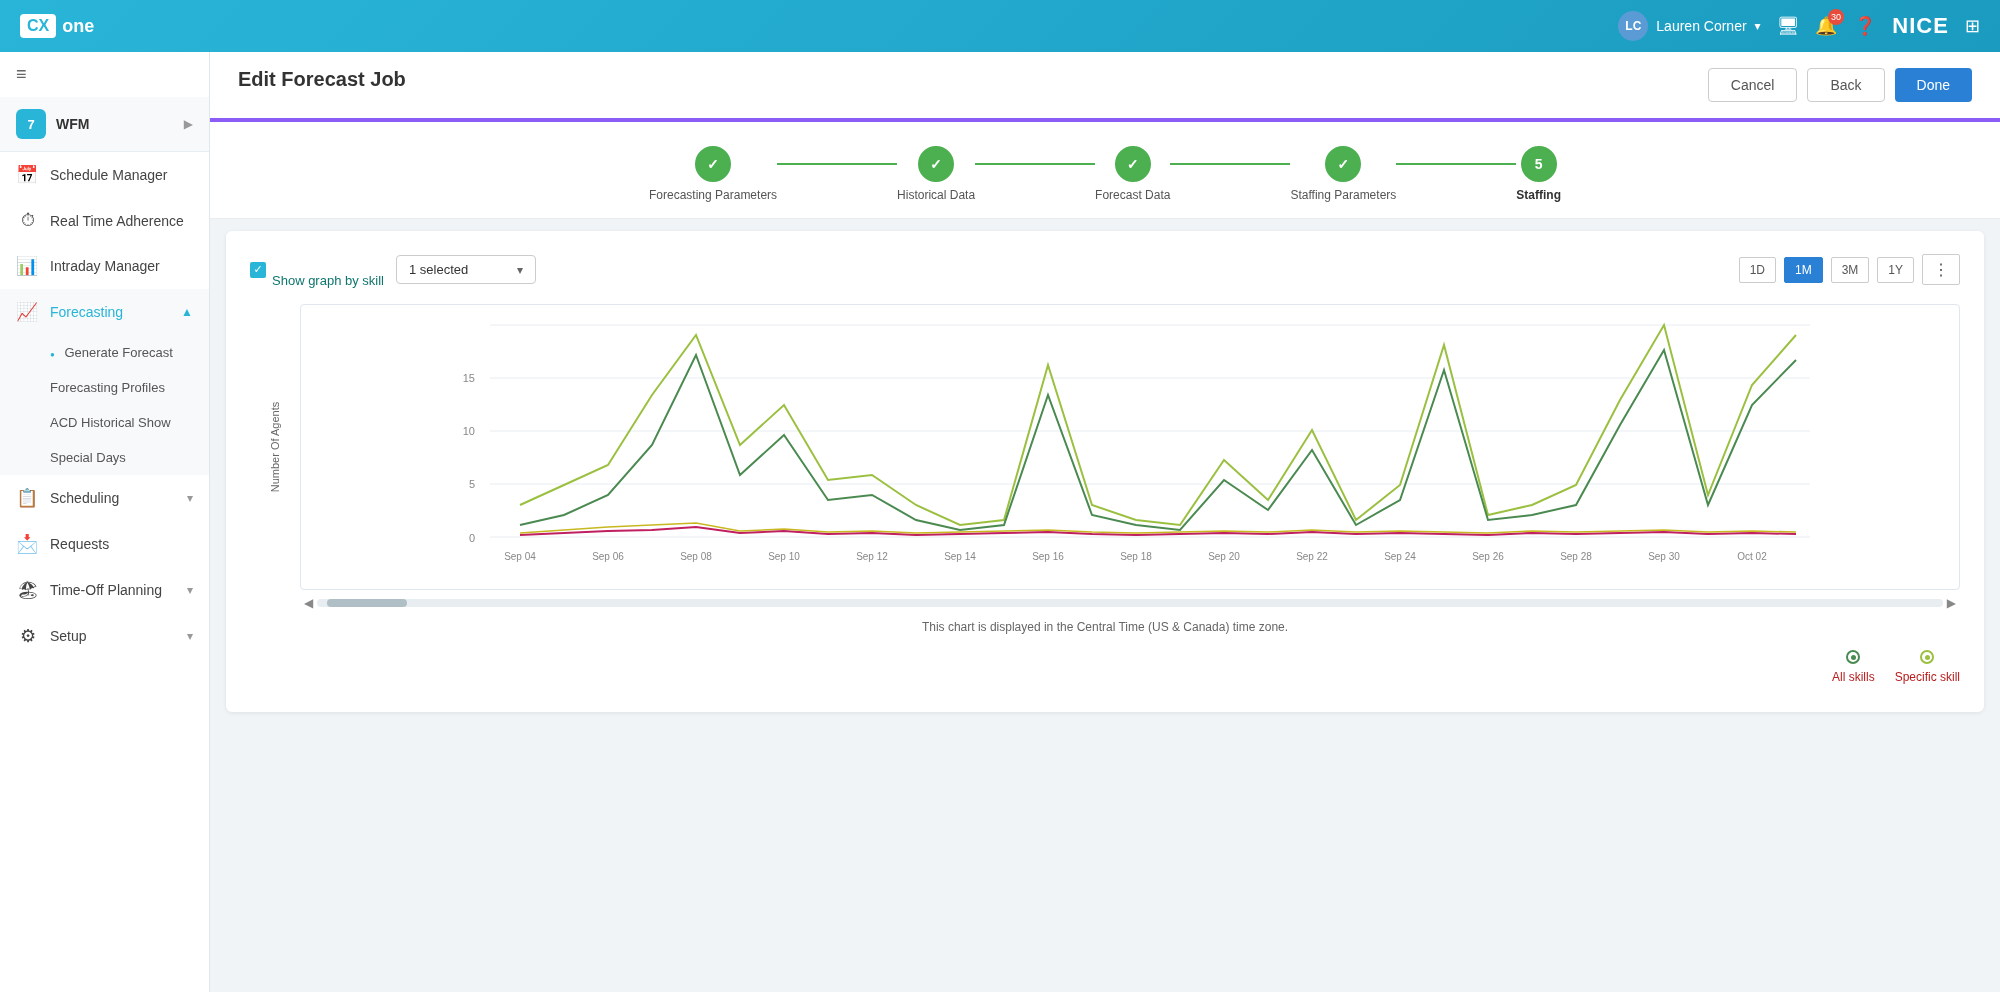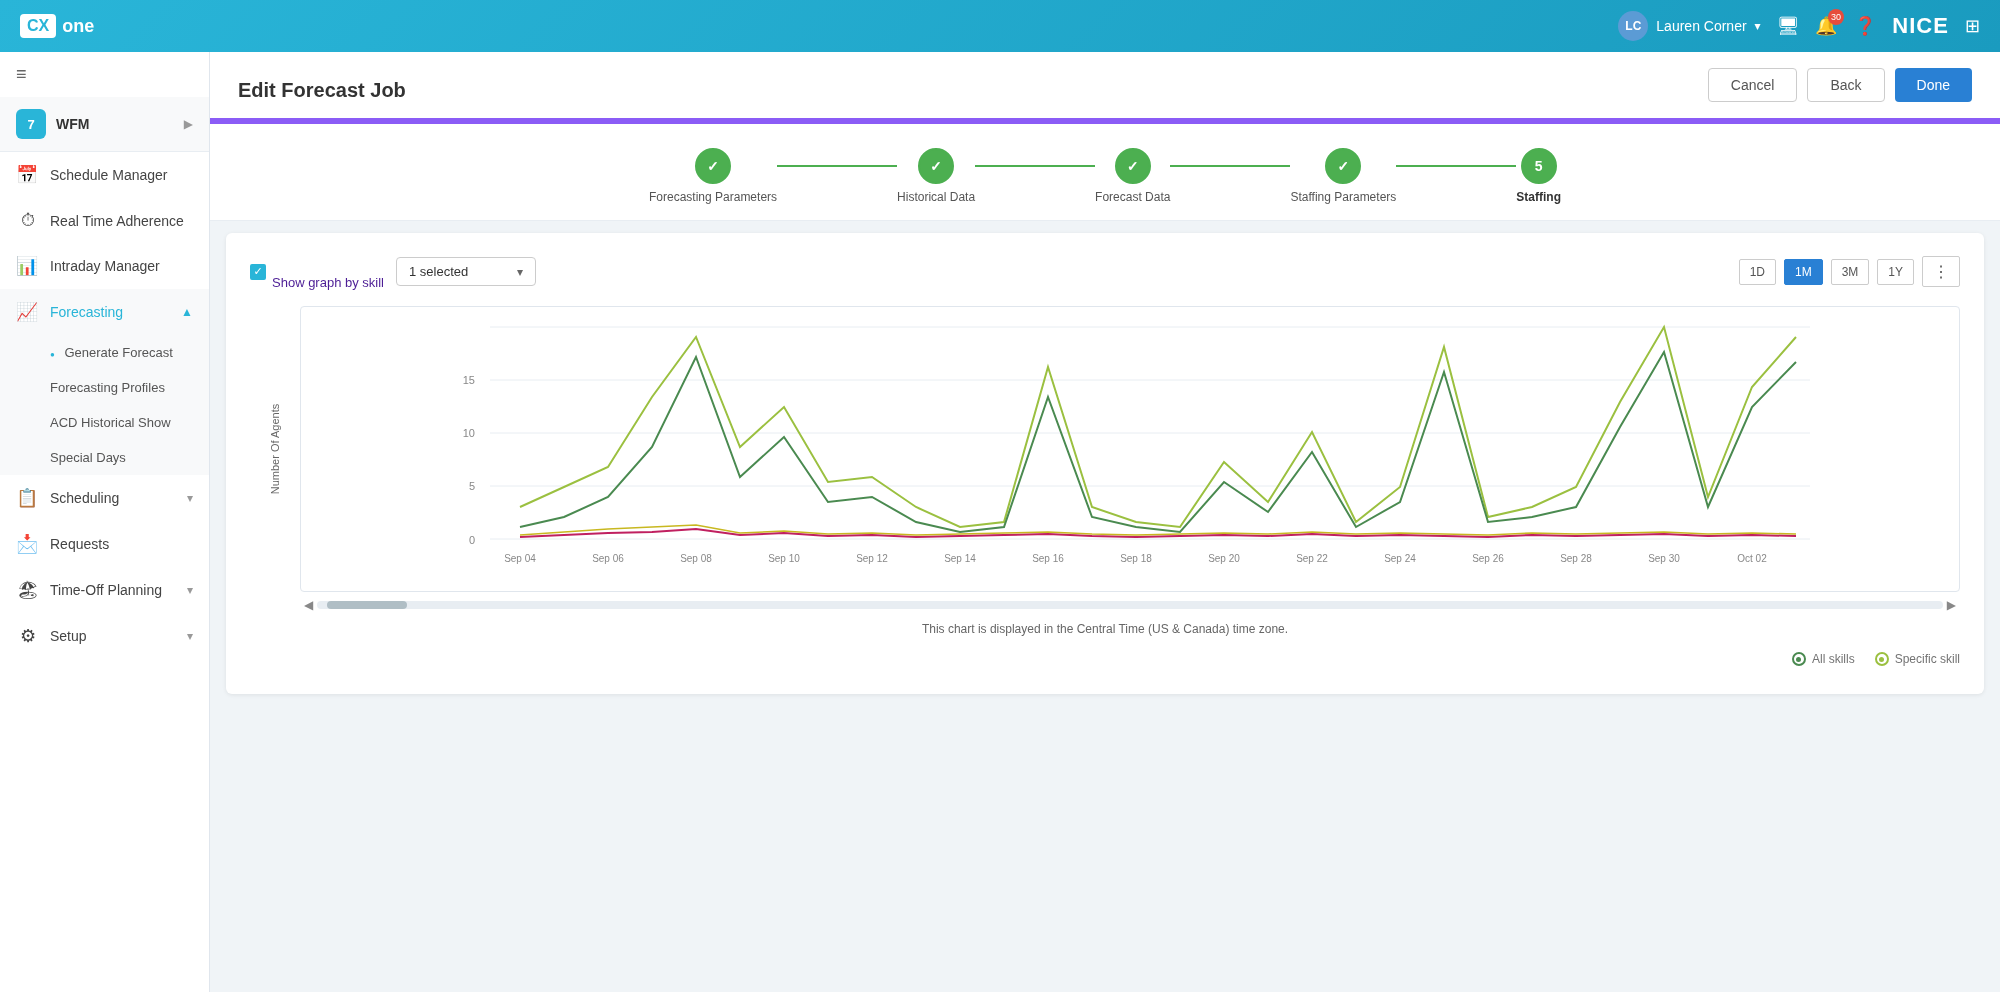--- a/index.html
+++ b/index.html
@@ -81,23 +81,23 @@
       cursor: pointer;
       color: #29b5d8;
     }
 
     
     .content { flex: 1; overflow-y: auto; background: #f0f4f7; }
     .page-header {
       background: white;
       padding: 16px 28px;
       display: flex;
-      align-items: flex-end;
+      align-items: flex-start;
       justify-content: space-between;
-      border-bottom: 6px solid #8b5cf6;
+      border-bottom: 4px solid #8b5cf6;
       flex-shrink: 0;
     }
     .page-title { font-size: 20px; font-weight: 600; color: #333; }
     .header-buttons { display: flex; gap: 10px; padding-left: 28px; }
     .btn { padding: 8px 22px; border-radius: 4px; font-size: 14px; cursor: pointer; border: none; font-weight: 500; }
     .btn-cancel { background: white; border: 1px solid #ccc; color: #555; }
     .btn-back { background: white; border: 1px solid #ccc; color: #555; }
     .btn-done { background: #2980d4; color: white; }
 
     
@@ -137,40 +137,40 @@
     .controls-row {
       display: flex;
       align-items: center;
       justify-content: space-between;
       margin-bottom: 16px;
     }
     .controls-left { display: flex; align-items: center; gap: 12px; }
     .checkbox-wrapper { display: flex; align-items: center; gap: 6px; }
     .checkbox { width: 16px; height: 16px; border: 2px solid #29b5d8; background: #29b5d8; display: flex; align-items: center; justify-content: center; border-radius: 2px; cursor: pointer; }
     .checkbox-check { color: white; font-size: 11px; }
-    .show-label { font-size: 13px; color: #4c1d95; margin-top: 22px; }
+    .show-label { font-size: 13px; color: #0f766e; margin-top: 22px; }
     .dropdown {
       border: 1px solid #ccc; border-radius: 4px; padding: 6px 12px;
       font-size: 13px; color: #333; cursor: pointer; display: flex;
       align-items: center; gap: 8px; background: white; min-width: 140px;
     }
     .dropdown-arrow { color: #666; font-size: 12px; margin-left: auto; }
     .controls-right { display: flex; align-items: center; gap: 8px; }
     .time-btn {
       padding: 5px 10px; border: 1px solid #ccc; background: white;
       font-size: 12px; color: #555; cursor: pointer; border-radius: 2px;
     }
     .time-btn.active { background: #2980d4; color: white; border-color: #2980d4; }
     .more-btn { padding: 5px 10px; border: 1px solid #ccc; background: white; color: #555; cursor: pointer; border-radius: 2px; font-size: 16px; }
 
     
     .chart-container { position: relative; width: 100%; }
     .chart-timezone { text-align: center; font-size: 12px; color: #666; margin: 8px 0; }
     .chart-legend { display: flex; justify-content: flex-end; gap: 20px; padding: 8px 0; }
-    .legend-item { display: flex; align-items: center; gap: 6px; font-size: 12px; color: #737373; }
+    .legend-item { display: flex; align-items: center; gap: 6px; font-size: 12px; color: #b91c1c; flex-direction: column; }
     .scrollbar-area { display: flex; align-items: center; margin: 4px 0; padding-left: 50px; }
     .scrollbar-track { flex: 1; height: 8px; background: #e8edf2; border-radius: 4px; position: relative; }
     .scrollbar-thumb { width: 80px; height: 8px; background: #b0bec5; border-radius: 4px; position: absolute; left: 10px; cursor: pointer; }
     .scroll-arrow { font-size: 12px; color: #888; cursor: pointer; padding: 2px 4px; }
   </style>
 </head>
 <body>
 
 <div class="header">
   <div class="header-left">

